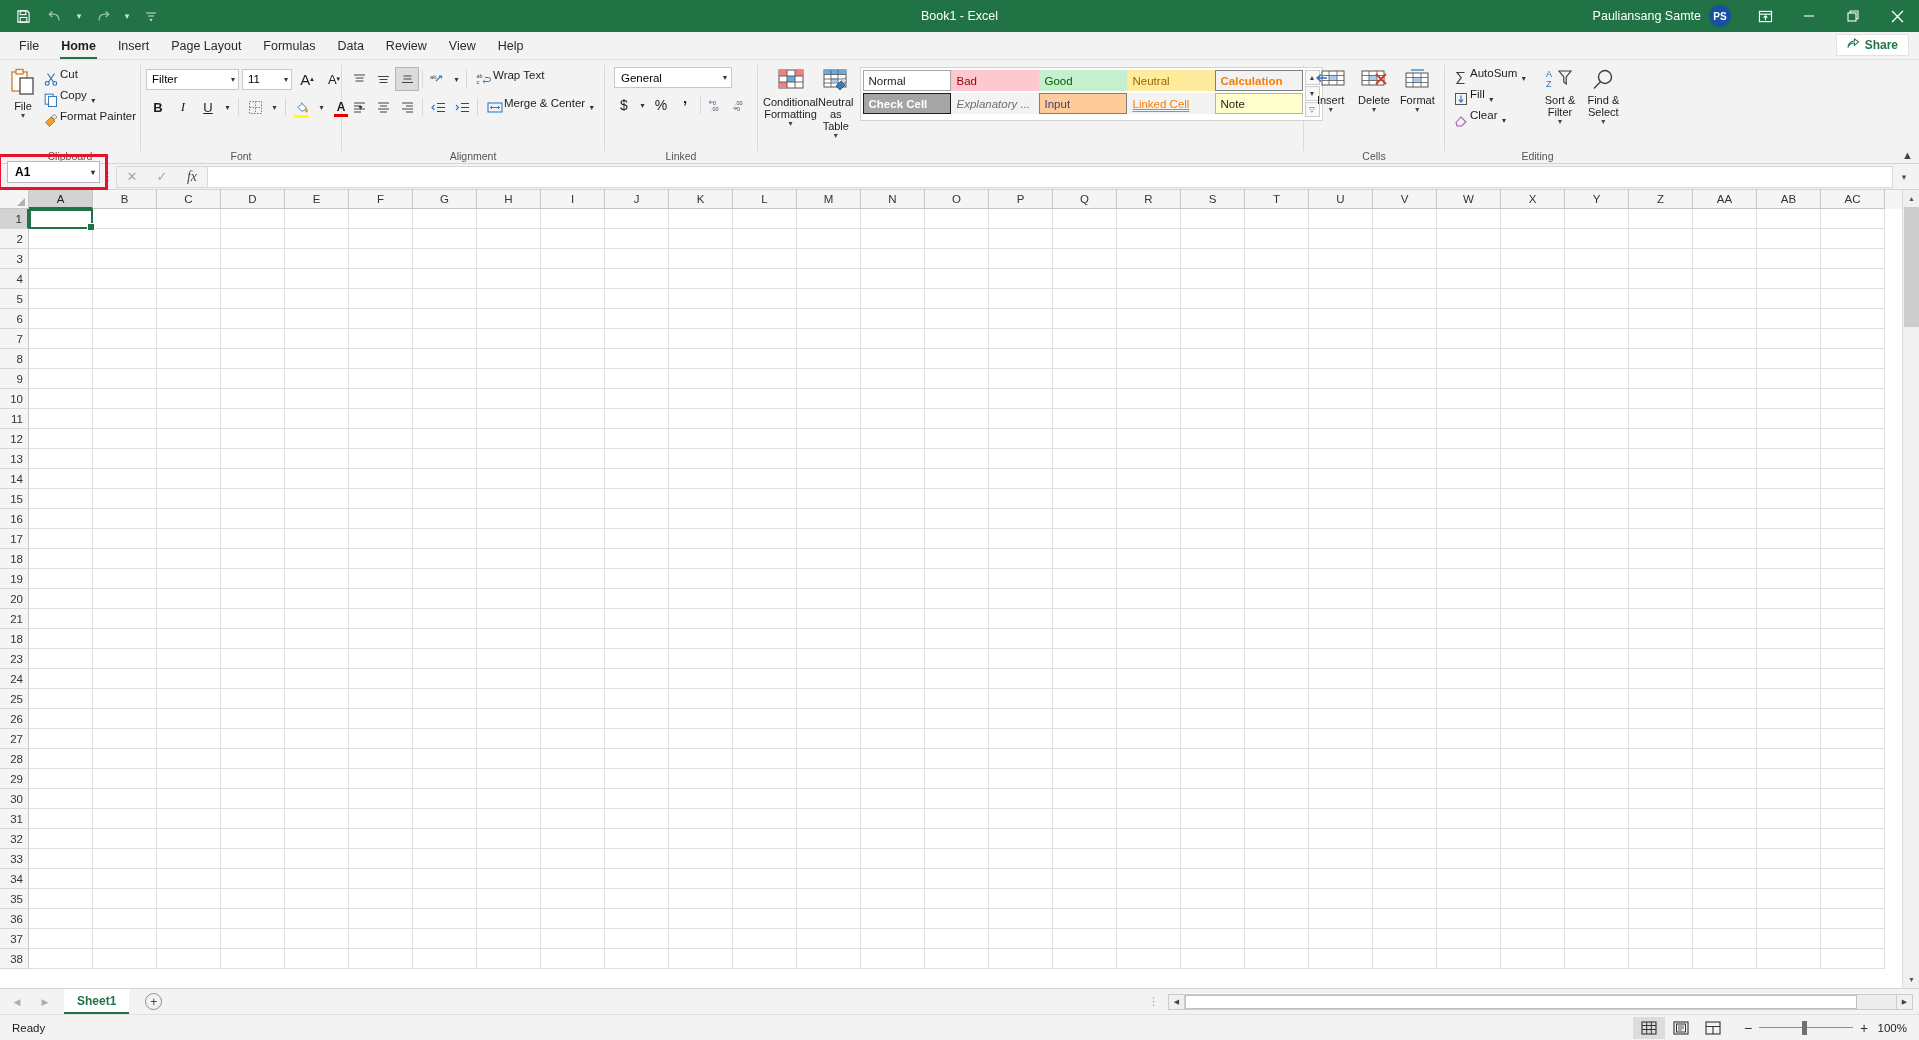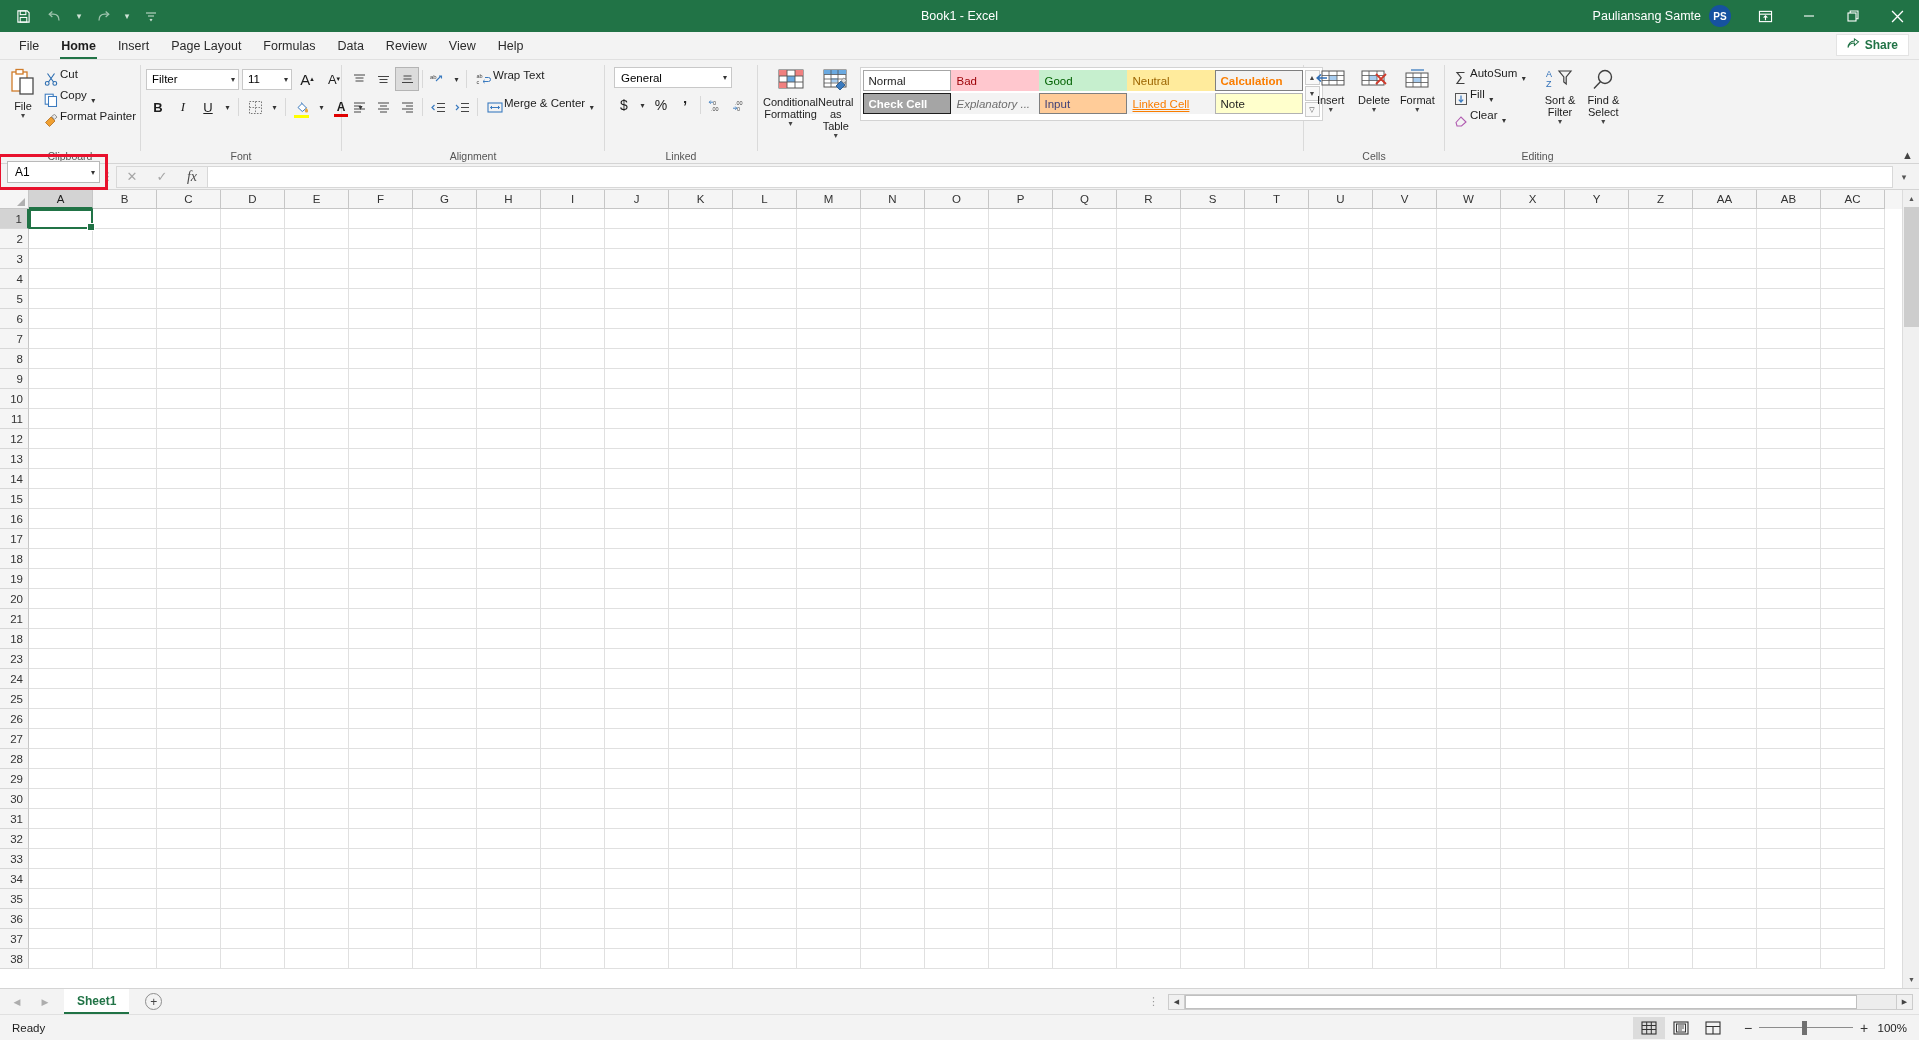--- a/index.html
+++ b/index.html
@@ -138,21 +138,21 @@
   .collapse-ribbon {
     position: absolute; right: 6px; bottom: 2px; font-size: 11px; color: #444;
   }
 
   
   .formulabar {
     height: 26px; background: #f3f3f3; display: flex; align-items: center;
     flex: none; padding: 0 4px; gap: 0px; border-bottom: 1px solid #d4d4d4;
   }
   .namebox-wrap {
-    width: 93px; height: 31px; position: relative; margin-left: 3px;
+    width: 93px; height: 31px; position: relative; margin-left: 3px; font-weight: bold;
   }
   .namebox {
     width: 93px; height: 22px; background: #fff; border: 1px solid #b9b9b9;
     display: flex; align-items: center; justify-content: space-between;
     padding: 0 4px 0 7px; font-size: 12px;
   }
   .namebox-highlight {
     position: absolute; left: -9px; top: -7px; width: 110px; height: 36px;
     border: 3px solid #e8112d; pointer-events: none;
   }

